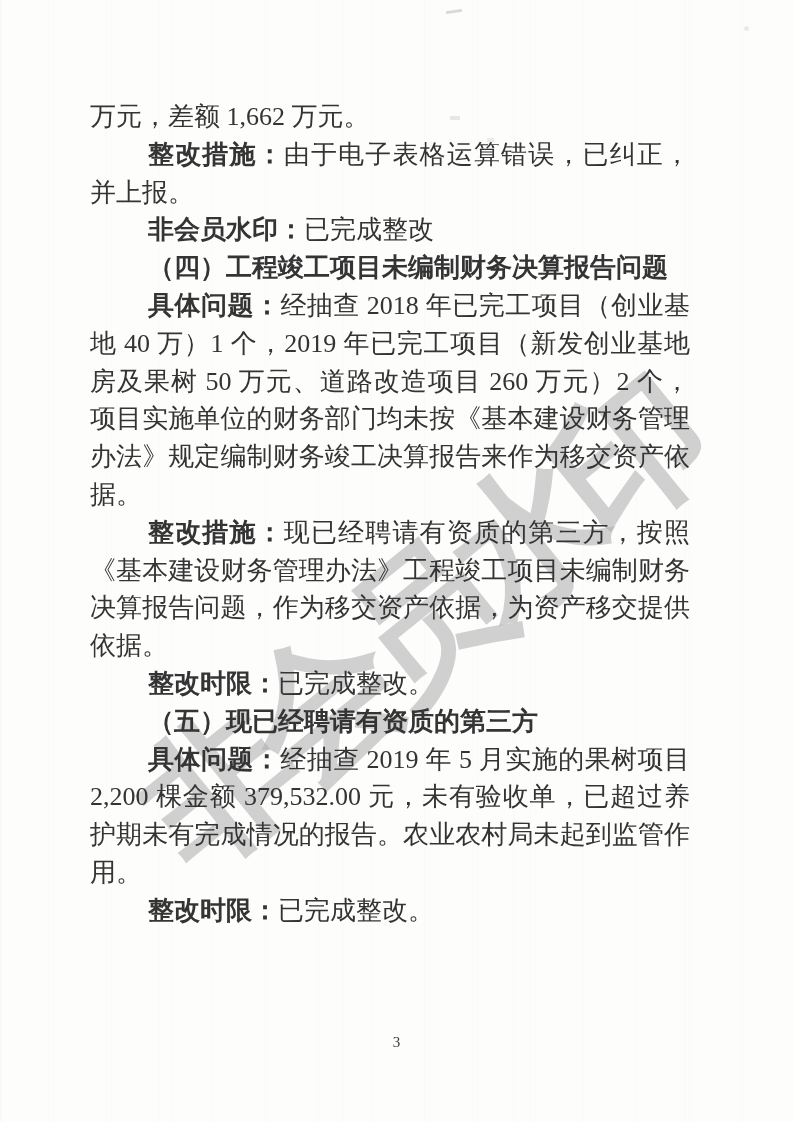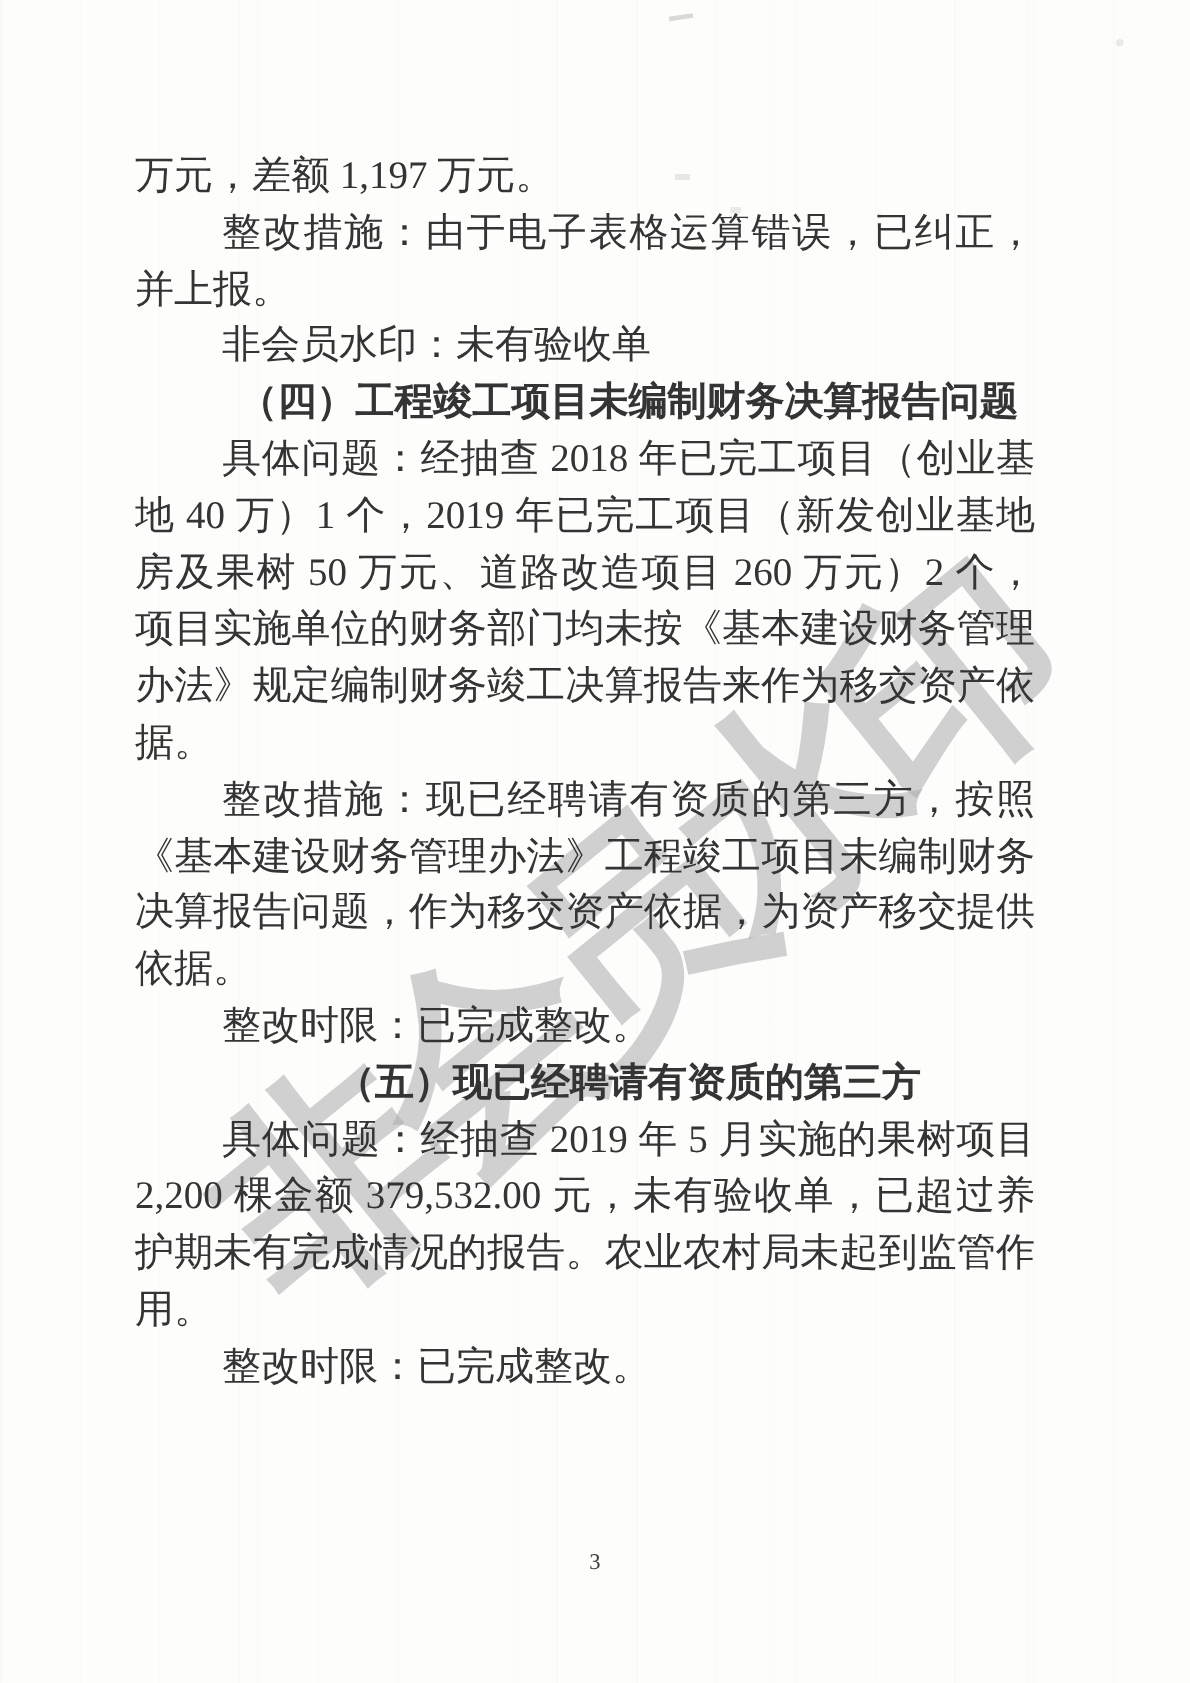--- a/index.html
+++ b/index.html
@@ -44,22 +44,22 @@
     z-index: 2;
     font-size: 26px;
     line-height: 37.8px;
     color: #343434;
     text-align: justify;
     word-break: break-all;
   }
   .content p { margin: 0; padding: 0; }
   .para   { text-indent: 58px; }
   .cont   { text-indent: 0; }
-  .heading { text-indent: 58px; font-weight: bold; text-align: center; }
-  .lbl { font-weight: normal; }
+  .heading { text-indent: 58px; font-weight: bold; text-align: left; }
+  .lbl { font-weight: bold; }
   .page-number {
     position: absolute;
     left: 0; right: 0; top: 1034px;
     text-align: center;
     font-size: 15px;
     color: #3a3a3a;
     z-index: 2;
   }
   .speck { position: absolute; background: rgba(150,150,150,0.35); z-index: 1; }
   .speck-1 { left: 446px; top: 10px;  width: 16px; height: 3px; transform: rotate(-8deg); }
@@ -74,25 +74,25 @@
 
   <div class="watermark">非会员水印</div>
 
   <div class="speck speck-1"></div>
   <div class="speck speck-2"></div>
   <div class="speck speck-3"></div>
   <div class="speck speck-4"></div>
 
   <div class="content">
 
-    <p class="cont"><span>万元，差额 1,197 万元。</span></p>
+    <p class="cont"><span>万元，差额 1,662 万元。</span></p>
 
     <p class="para"><span class="lbl">整改措施：</span><span>由于电子表格运算错误，已纠正，并上报。</span></p>
 
-    <p class="para"><span class="lbl">非会员水印：</span><span>未有验收单</span></p>
+    <p class="para"><span class="lbl">非会员水印：</span><span>已完成整改</span></p>
 
     <p class="heading"><span>（四）工程竣工项目未编制财务决算报告问题</span></p>
 
     <p class="para"><span class="lbl">具体问题：</span><span>经抽查 2018 年已完工项目（创业基地 40 万）1 个，2019 年已完工项目（新发创业基地房及果树 50 万元、道路改造项目 260 万元）2 个，项目实施单位的财务部门均未按《基本建设财务管理办法》规定编制财务竣工决算报告来作为移交资产依据。</span></p>
 
     <p class="para"><span class="lbl">整改措施：</span><span>现已经聘请有资质的第三方，按照《基本建设财务管理办法》工程竣工项目未编制财务决算报告问题，作为移交资产依据，为资产移交提供依据。</span></p>
 
     <p class="para"><span class="lbl">整改时限：</span><span>已完成整改。</span></p>
 
     <p class="heading"><span>（五）现已经聘请有资质的第三方</span></p>

